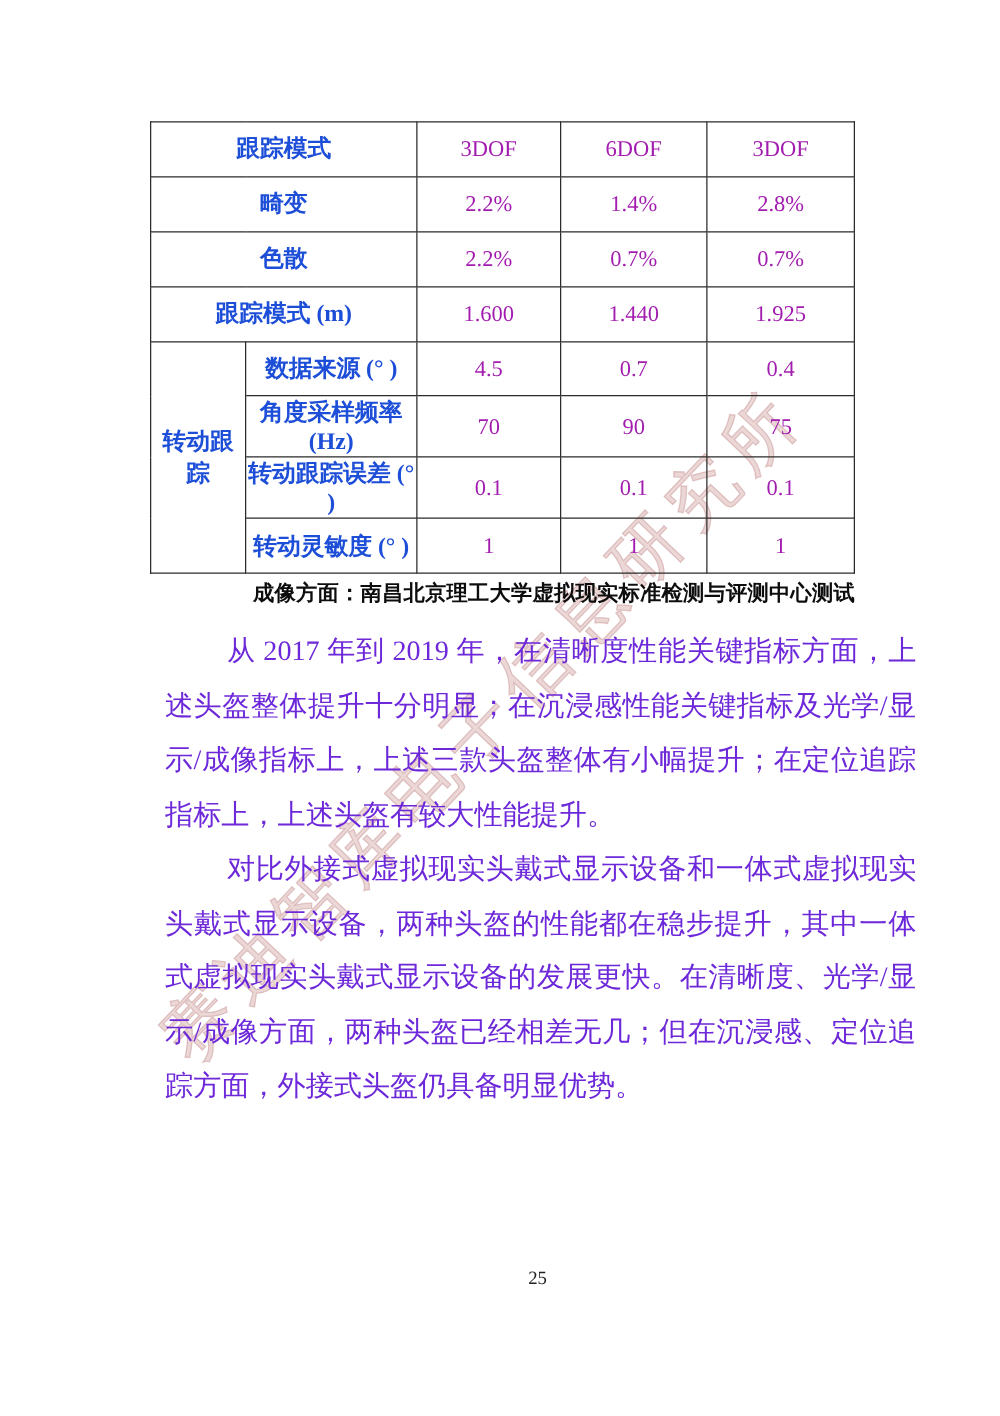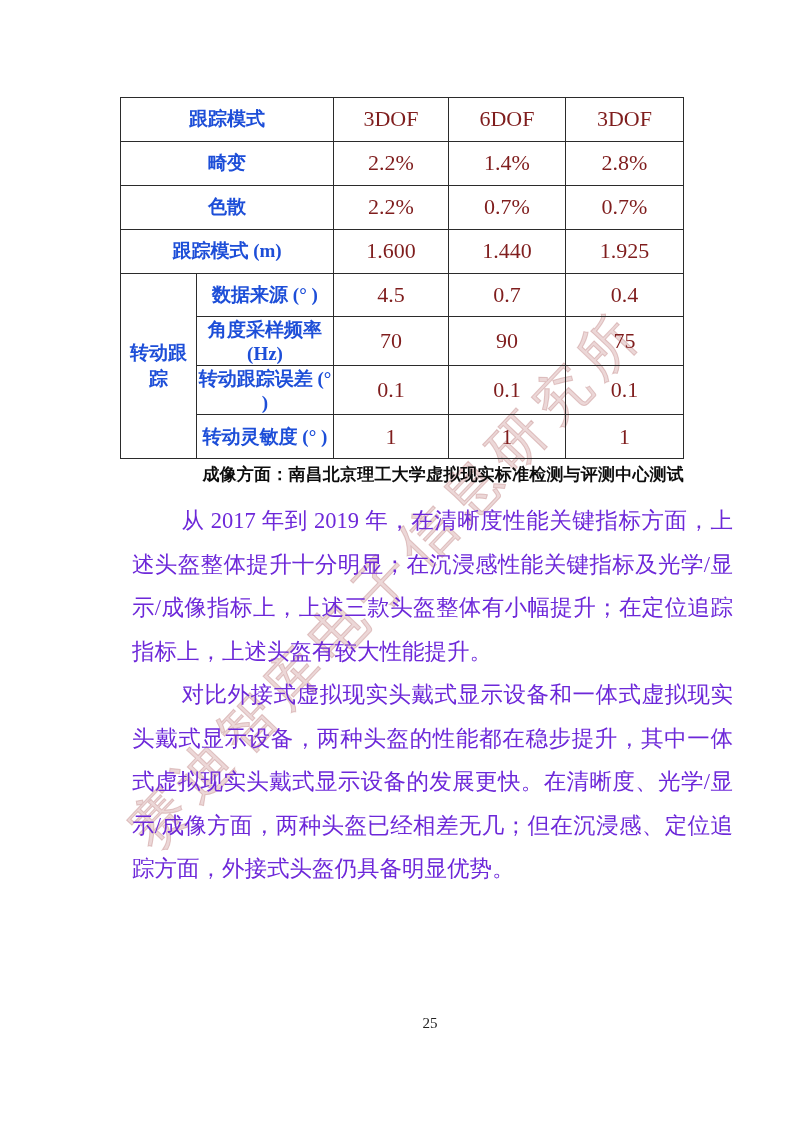--- a/index.html
+++ b/index.html
@@ -49,23 +49,23 @@
     text-align: center;
     vertical-align: middle;
     background: transparent;
   }
   .spec-table td.lbl {
     font-weight: bold;
     font-size: 19px;
     color: #1d4ed8;
   }
   .spec-table td.val {
-    font-size: 22px;
+    font-size: 18px;
     font-family: "Liberation Serif", serif;
-    color: #7f1d1d;
+    color: #a21caf;
   }
   
   .caption {
     position: absolute;
     left: 120px;
     top: 463px;
     width: 564px;
     text-align: right;
     font-family: "Liberation Sans", sans-serif;
     font-weight: bold;

